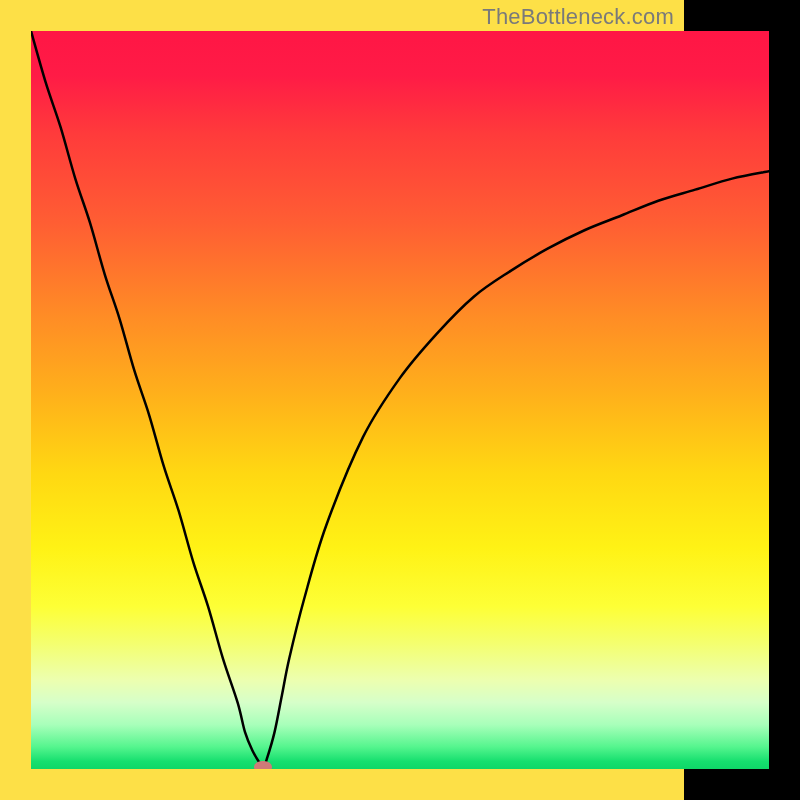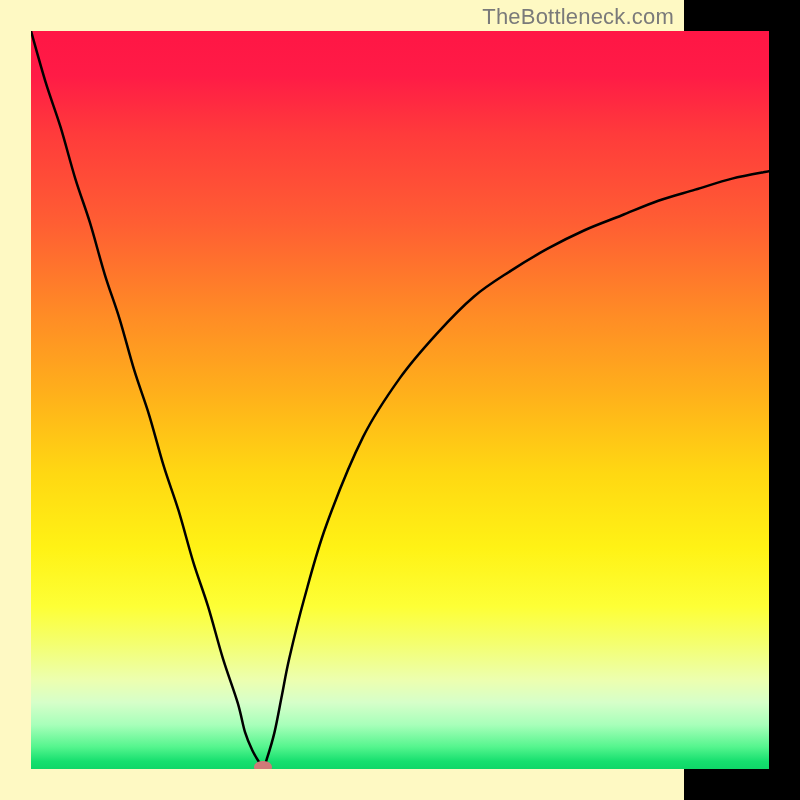--- a/index.html
+++ b/index.html
@@ -8,21 +8,21 @@
     width: 800px;
     height: 800px;
     background: #000;
     font-family: Arial, Helvetica, sans-serif;
     overflow: hidden;
   }
   .frame {
     position: relative;
     width: 684px;
     height: 800px;
-    background: #fef9c3;
+    background: #fde047;
   }
   .watermark {
     position: absolute;
     top: 4px;
     right: 10px;
     color: #7a7a7a;
     font-size: 22px;
     font-weight: 400;
     letter-spacing: 0.2px;
     z-index: 5;

